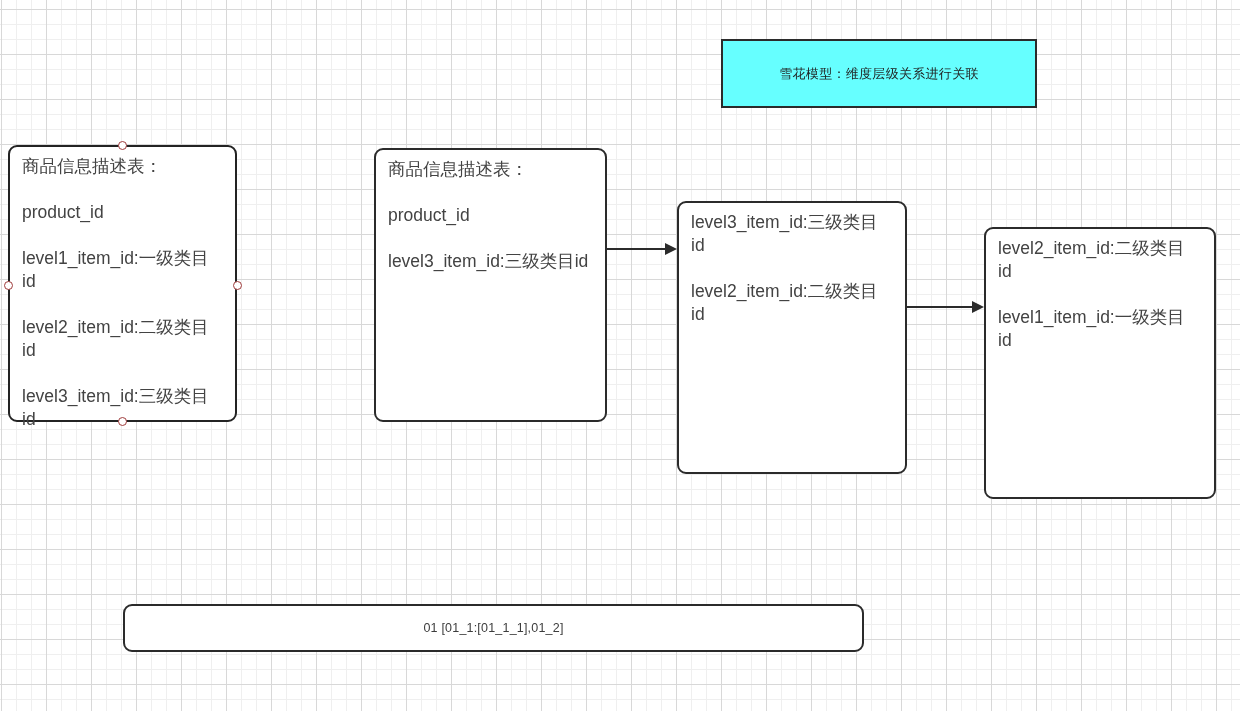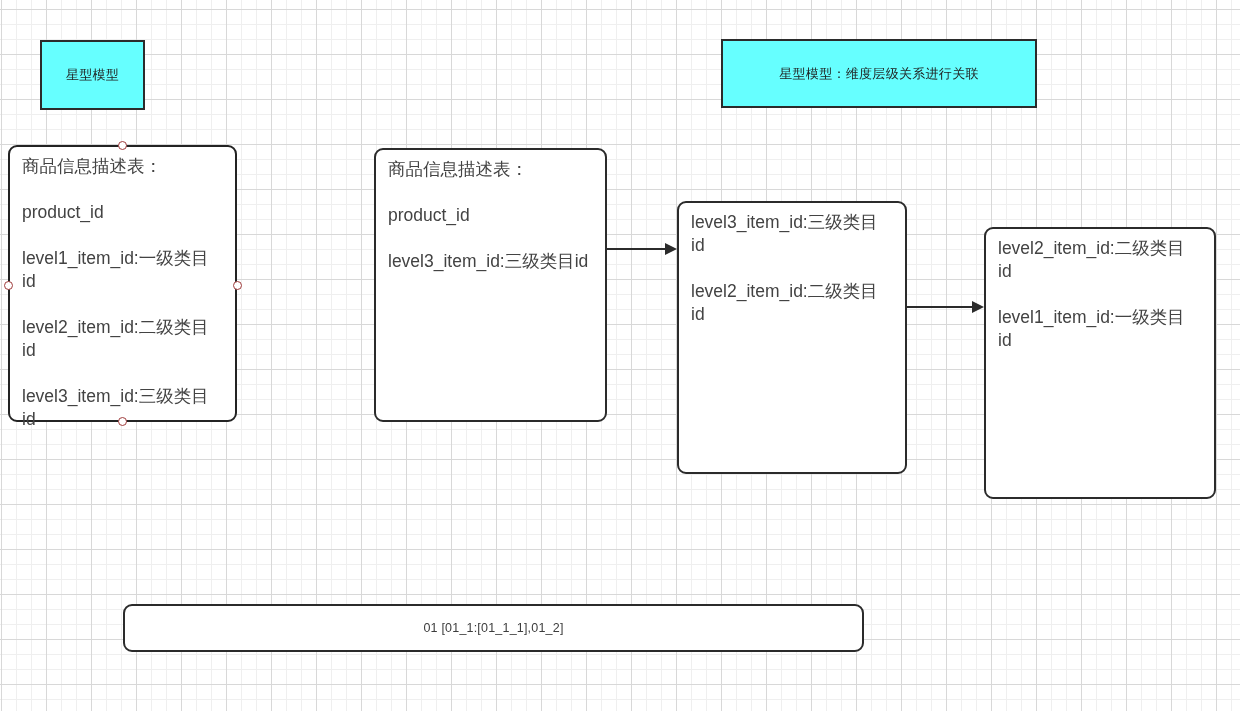--- a/index.html
+++ b/index.html
@@ -98,25 +98,22 @@
     justify-content: center;
     color: #3c3c3c;
     font-size: 12.5px;
     letter-spacing: 0.2px;
   }
 </style>
 </head>
 <body>
 
 <div id="canvas" style="width: 1240px; height: 711px;">
-    <div class="cyan-box" style="left: 40px; top: 40px; width: 105px; height: 70px; background: rgb(102, 255, 255); border-color: rgb(43, 43, 43);">
-      <span>星型模型</span>
-    </div>
     <div class="cyan-box" style="left: 721px; top: 39px; width: 316px; height: 69px; background: rgb(102, 255, 255); border-color: rgb(43, 43, 43);">
-      <span>星型模型：维度层级关系进行关联</span>
+      <span>雪花模型：维度层级关系进行关联</span>
     </div>
     <div class="tbl-box selected" style="left: 8px; top: 145px; width: 229px; height: 277px;">
       <div class="tbl-inner">
         <div class="tbl-line">商品信息描述表：</div>
         <div class="tbl-gap"></div>
         <div class="tbl-line">product_id</div>
         <div class="tbl-gap"></div>
         <div class="tbl-line">level1_item_id:一级类目id</div>
         <div class="tbl-gap"></div>
         <div class="tbl-line">level2_item_id:二级类目id</div>

